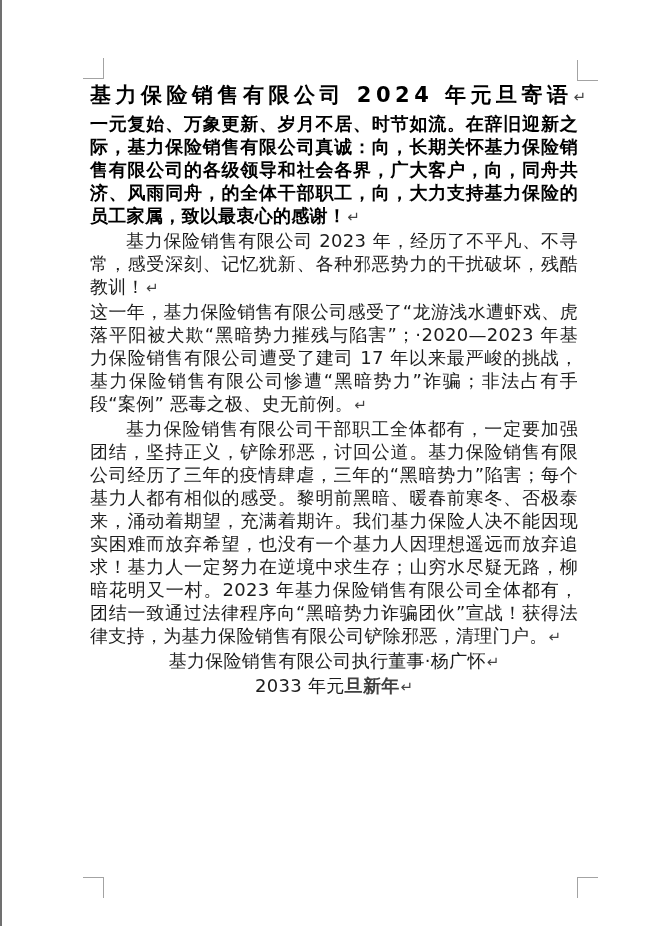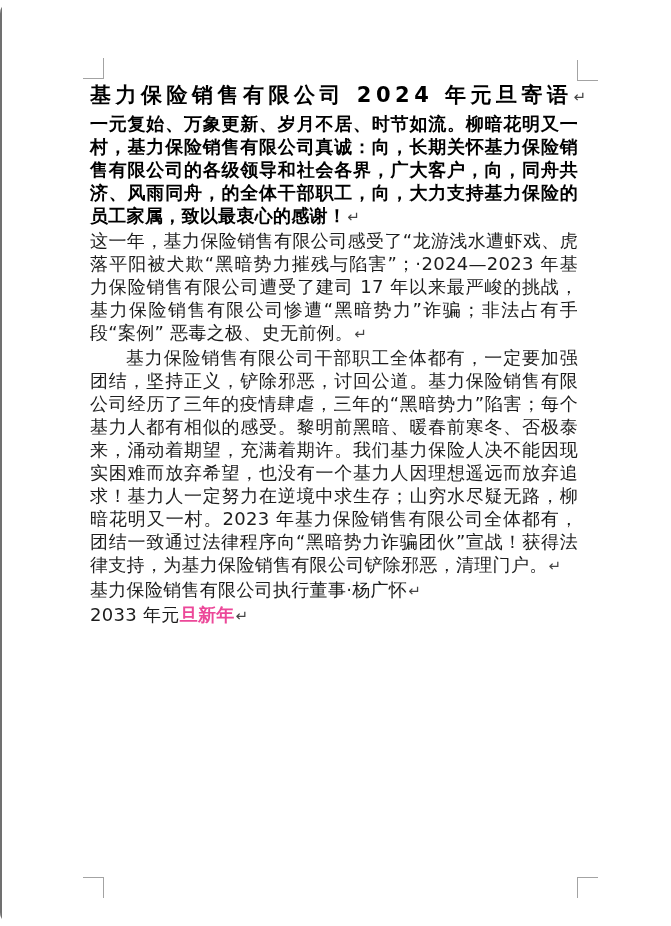--- a/index.html
+++ b/index.html
@@ -7,21 +7,20 @@
     padding: 0;
     background: #ffffff;
   }
   .page {
     position: relative;
     width: 671px;
     height: 926px;
     background: #ffffff;
     overflow: hidden;
     font-family: "DejaVu Sans", sans-serif;
-    border-radius: 14px;
   }
   .edge-line {
     position: absolute;
     left: 0;
     top: 0;
     width: 2px;
     height: 926px;
     background: #707070;
   }
   
@@ -60,25 +59,26 @@
     letter-spacing: 0.3px;
   }
   .para.bold {
     font-weight: bold;
     color: #000000;
   }
   .para.indent {
     text-indent: 2em;
   }
   .para.center {
+    text-align: center;
     text-indent: 0;
   }
   .bold-run {
     font-weight: bold;
-    color: #ec4899;
+    color: #404040;
   }
   .pilcrow {
     color: #444444;
     font-weight: normal;
     font-size: 15px;
     letter-spacing: 0;
     padding-left: 1px;
   }
 </style>
 </head>
@@ -89,24 +89,25 @@
 
   <div class="crop tl"></div>
   <div class="crop tr"></div>
   <div class="crop bl"></div>
   <div class="crop br"></div>
 
   <div class="content">
 
     <h1 class="title"><span>基力保险销售有限公司 2024 年元旦寄语</span><span class="pilcrow">↵</span></h1>
 
-    <p class="para bold"><span>一元复始、万象更新、岁月不居、时节如流。柳暗花明又一村，基力保险销售有限公司真诚：向，长期关怀基力保险销售有限公司的各级领导和社会各界，广大客户，向，同舟共济、风雨同舟，的全体干部职工，向，大力支持基力保险的员工家属，致以最衷心的感谢！</span><span class="pilcrow">↵</span></p>
+    <p class="para bold"><span>一元复始、万象更新、岁月不居、时节如流。在辞旧迎新之际，基力保险销售有限公司真诚：向，长期关怀基力保险销售有限公司的各级领导和社会各界，广大客户，向，同舟共济、风雨同舟，的全体干部职工，向，大力支持基力保险的员工家属，致以最衷心的感谢！</span><span class="pilcrow">↵</span></p>
 
+    <p class="para indent"><span>基力保险销售有限公司 2023 年，经历了不平凡、不寻常，感受深刻、记忆犹新、各种邪恶势力的干扰破坏，残酷教训！</span><span class="pilcrow">↵</span></p>
 
-    <p class="para"><span>这一年，基力保险销售有限公司感受了“龙游浅水遭虾戏、虎落平阳被犬欺“黑暗势力摧残与陷害”；·2024—2023 年基力保险销售有限公司遭受了建司 17 年以来最严峻的挑战，基力保险销售有限公司惨遭“黑暗势力”诈骗；非法占有手段“案例” 恶毒之极、史无前例。</span><span class="pilcrow">↵</span></p>
+    <p class="para"><span>这一年，基力保险销售有限公司感受了“龙游浅水遭虾戏、虎落平阳被犬欺“黑暗势力摧残与陷害”；·2020—2023 年基力保险销售有限公司遭受了建司 17 年以来最严峻的挑战，基力保险销售有限公司惨遭“黑暗势力”诈骗；非法占有手段“案例” 恶毒之极、史无前例。</span><span class="pilcrow">↵</span></p>
 
     <p class="para indent"><span>基力保险销售有限公司干部职工全体都有，一定要加强团结，坚持正义，铲除邪恶，讨回公道。基力保险销售有限公司经历了三年的疫情肆虐，三年的“黑暗势力”陷害；每个基力人都有相似的感受。黎明前黑暗、暖春前寒冬、否极泰来，涌动着期望，充满着期许。我们基力保险人决不能因现实困难而放弃希望，也没有一个基力人因理想遥远而放弃追求！基力人一定努力在逆境中求生存；山穷水尽疑无路，柳暗花明又一村。2023 年基力保险销售有限公司全体都有，团结一致通过法律程序向“黑暗势力诈骗团伙”宣战！获得法律支持，为基力保险销售有限公司铲除邪恶，清理门户。</span><span class="pilcrow">↵</span></p>
 
 
 
     <p class="para center"><span>基力保险销售有限公司执行董事·杨广怀</span><span class="pilcrow">↵</span></p>
 
     <p class="para center"><span>2033 年元</span><span class="bold-run">旦新年</span><span class="pilcrow">↵</span></p>
 
   </div>

